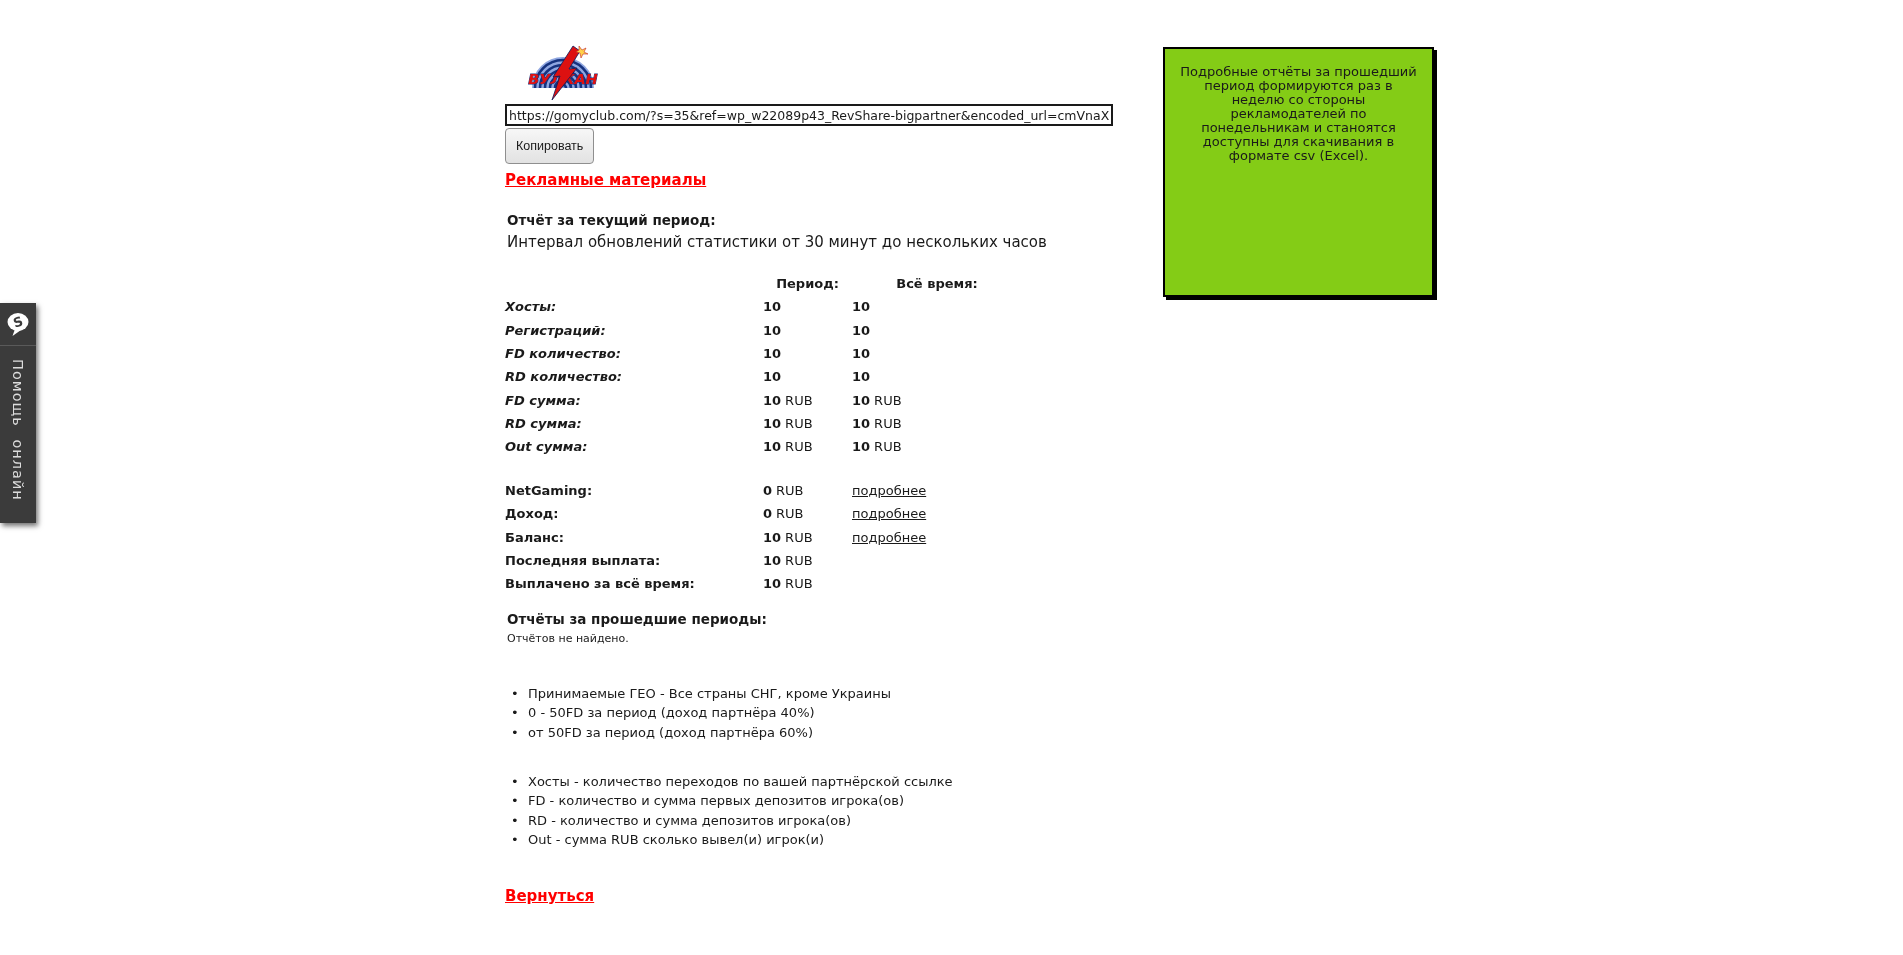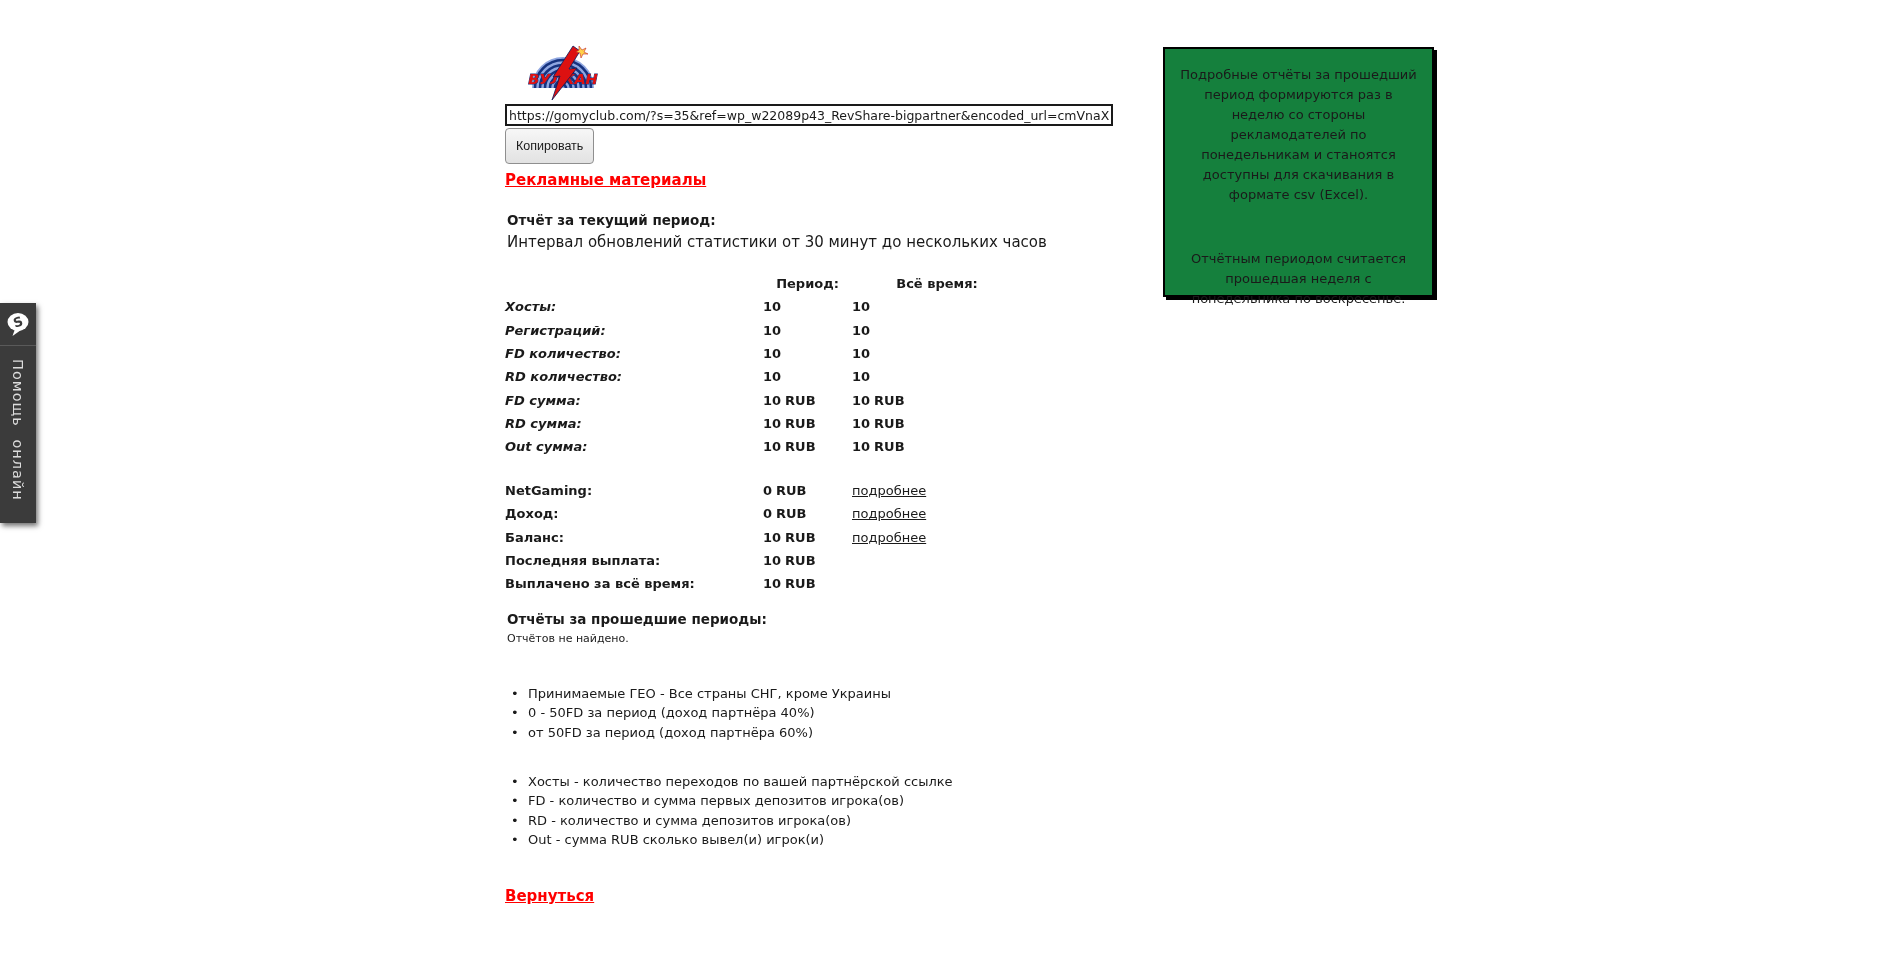--- a/index.html
+++ b/index.html
@@ -50,21 +50,21 @@
     left:505px; top:272px;
     display:grid;
     grid-template-columns:258px 89px 170px;
     grid-auto-rows:23.3px;
     font-size:13px;
     align-items:center;
   }
   .stats-grid .lbl { font-weight:bold;font-style:italic; }
   .stats-grid .hdr { font-weight:bold;text-align:center; }
   .val b { font-weight:bold; }
-  .val .unit { margin-left:4px; font-weight:bold;text-align:center; }
+  .val .unit { margin-left:4px; font-weight:normal;text-align:center; }
   .details-link { color:#1a1a1a; text-decoration:underline; cursor:pointer; font-size:13px;text-align:right; }
 
   .summary-grid {
     left:505px; top:479px;
     display:grid;
     grid-template-columns:258px 89px 170px;
     grid-auto-rows:23.3px;
     font-size:13px;
     align-items:center;
   }
@@ -81,24 +81,24 @@
   .bullets li { line-height:19.3px; padding-left:21px; position:relative; }
   .bullets li .dot {
     position:absolute; left:4px; top:0; font-size:13px;
   }
 
   
   .info-box {
     left:1163px; top:47px; width:271px; height:250px;
     border:2px solid #000;
     box-shadow:3px 3px 0 #000;
-    background:#15803d;
+    background:#84cc16;
     padding:16px 12px;
     text-align:center;
-    font-size:13px; line-height:20px;
+    font-size:13px; line-height:14px;
   }
   .info-box .p2 { margin-top:44px; }
 
   
   .chat-widget {
     left:0; top:303px; width:36px; height:220px;
     background:#3b3b3b;
     box-shadow:2px 3px 5px rgba(0,0,0,0.55);
     cursor:pointer;
   }
@@ -210,21 +210,20 @@
   <li><span class="dot">•</span><span>Хосты - количество переходов по вашей партнёрской ссылке</span></li>
   <li><span class="dot">•</span><span>FD - количество и сумма первых депозитов игрока(ов)</span></li>
   <li><span class="dot">•</span><span>RD - количество и сумма депозитов игрока(ов)</span></li>
   <li><span class="dot">•</span><span>Out - сумма RUB сколько вывел(и) игрок(и)</span></li>
 </ul>
 
 <a class="abs red-link back-link">Вернуться</a>
 
 <div class="abs info-box">
   <div class="p1">Подробные отчёты за прошедший период формируются раз в неделю со стороны рекламодателей по понедельникам и станоятся доступны для скачивания в формате csv (Excel).</div>
-  <div class="p2">Отчётным периодом считается прошедшая неделя с понедельника по воскресенье.</div>
 </div>
 
 <div class="abs chat-widget">
   <div class="chat-icon-block">
     <svg width="26" height="27" viewBox="0 0 26 27">
       <ellipse cx="13" cy="11" rx="10.5" ry="9" fill="#ffffff"></ellipse>
       <path d="M10 18 L7.5 25 L16 19 Z" fill="#ffffff"></path>
       <text x="13" y="15.5" font-family="DejaVu Sans, sans-serif" font-size="13" font-weight="bold" text-anchor="middle" fill="#3b3b3b" transform="rotate(-18 13 11)">S</text>
     </svg>
   </div>

